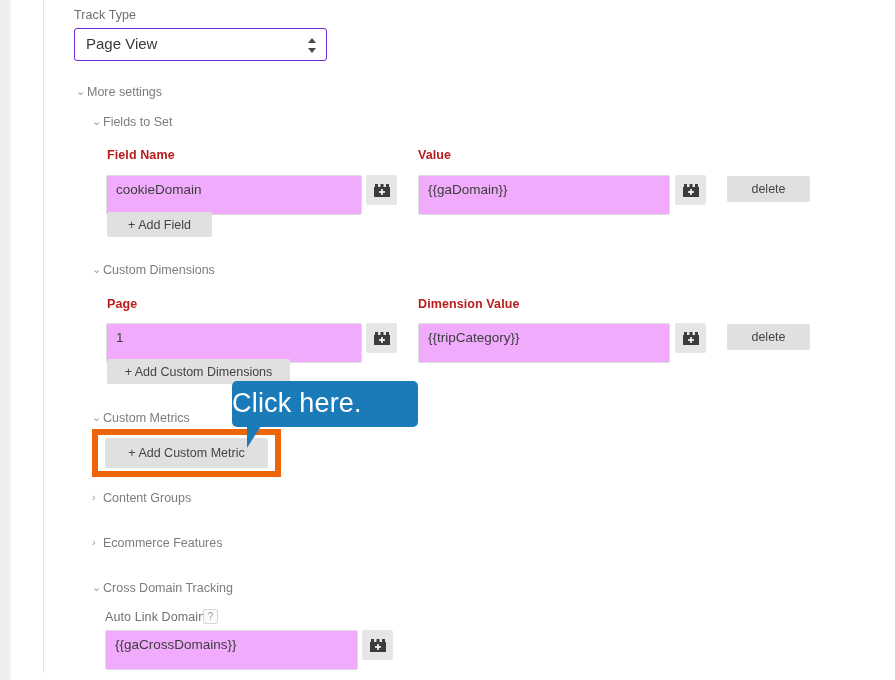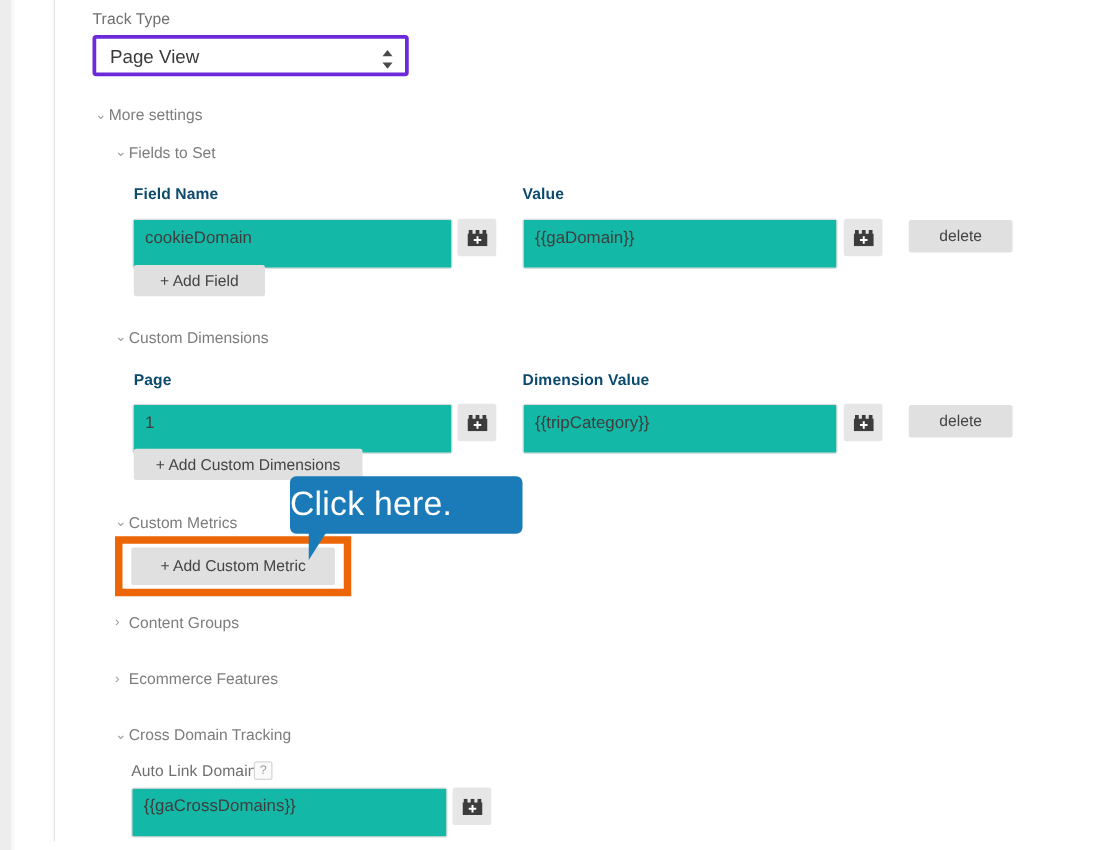--- a/index.html
+++ b/index.html
@@ -28,27 +28,27 @@
     background:#e2e2e2;
   }
 
   #form { position:absolute; left:0; top:0; width:895px; height:680px; }
 
   
   .field-label {
     font-size:12.5px; color:#6f6f6f; letter-spacing:.1px;
   }
   .col-header {
-    font-size:12.5px; font-weight:bold; color:#0c4a6e; letter-spacing:.1px;
+    font-size:12.5px; font-weight:bold; color:#b91c1c; letter-spacing:.1px;
   }
 
   
   .select-wrap {
     position:absolute;
-    border:3px solid #6d28d9; border-radius:3px; background:#fff;
+    border:1px solid #6d28d9; border-radius:3px; background:#fff;
     height:33px;
   }
   .select-wrap .sel-value {
     position:absolute; left:11px; top:6px;
     font-size:15px; color:#3a3a3a;
   }
   .select-wrap .sel-arrows {
     position:absolute; right:9px; top:8px; width:10px; height:17px;
   }
 
@@ -61,21 +61,21 @@
   .section-toggle .caret {
     display:inline-block; width:11px;
     color:#9a9a9a; font-size:11px;
     transform:translateY(-1px);
   }
 
   
   .txt-input {
     position:absolute;
     border:1px solid #dcdcdc; border-radius:2px;
-    background:#14b8a6; height:40px;
+    background:#f0abfc; height:40px;
     font-size:13.5px; color:#3d3d3d;
     padding:0 0 0 9px; line-height:28px;
     white-space:nowrap; overflow:hidden;
   }
 
   
   .var-btn {
     position:absolute;
     width:31px; height:30px;
     background:#e6e6e6; border-radius:2px;

